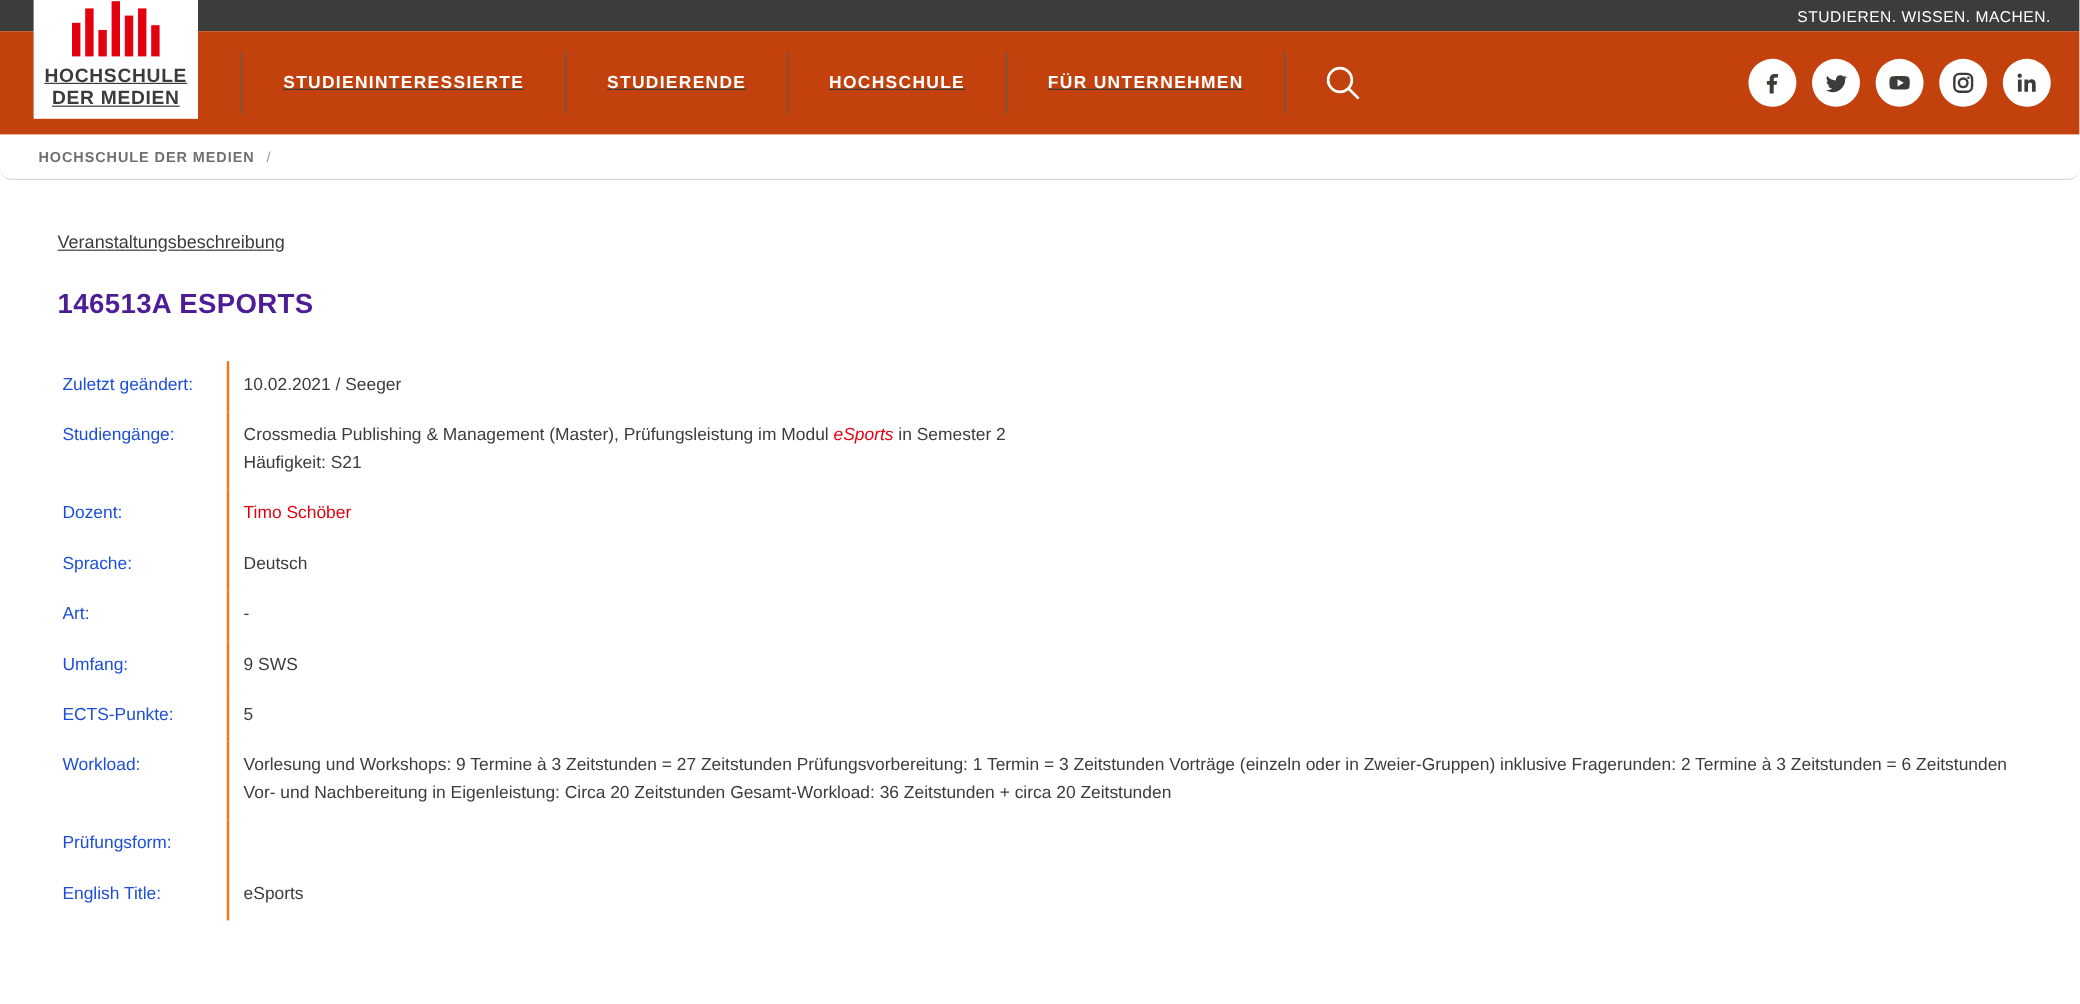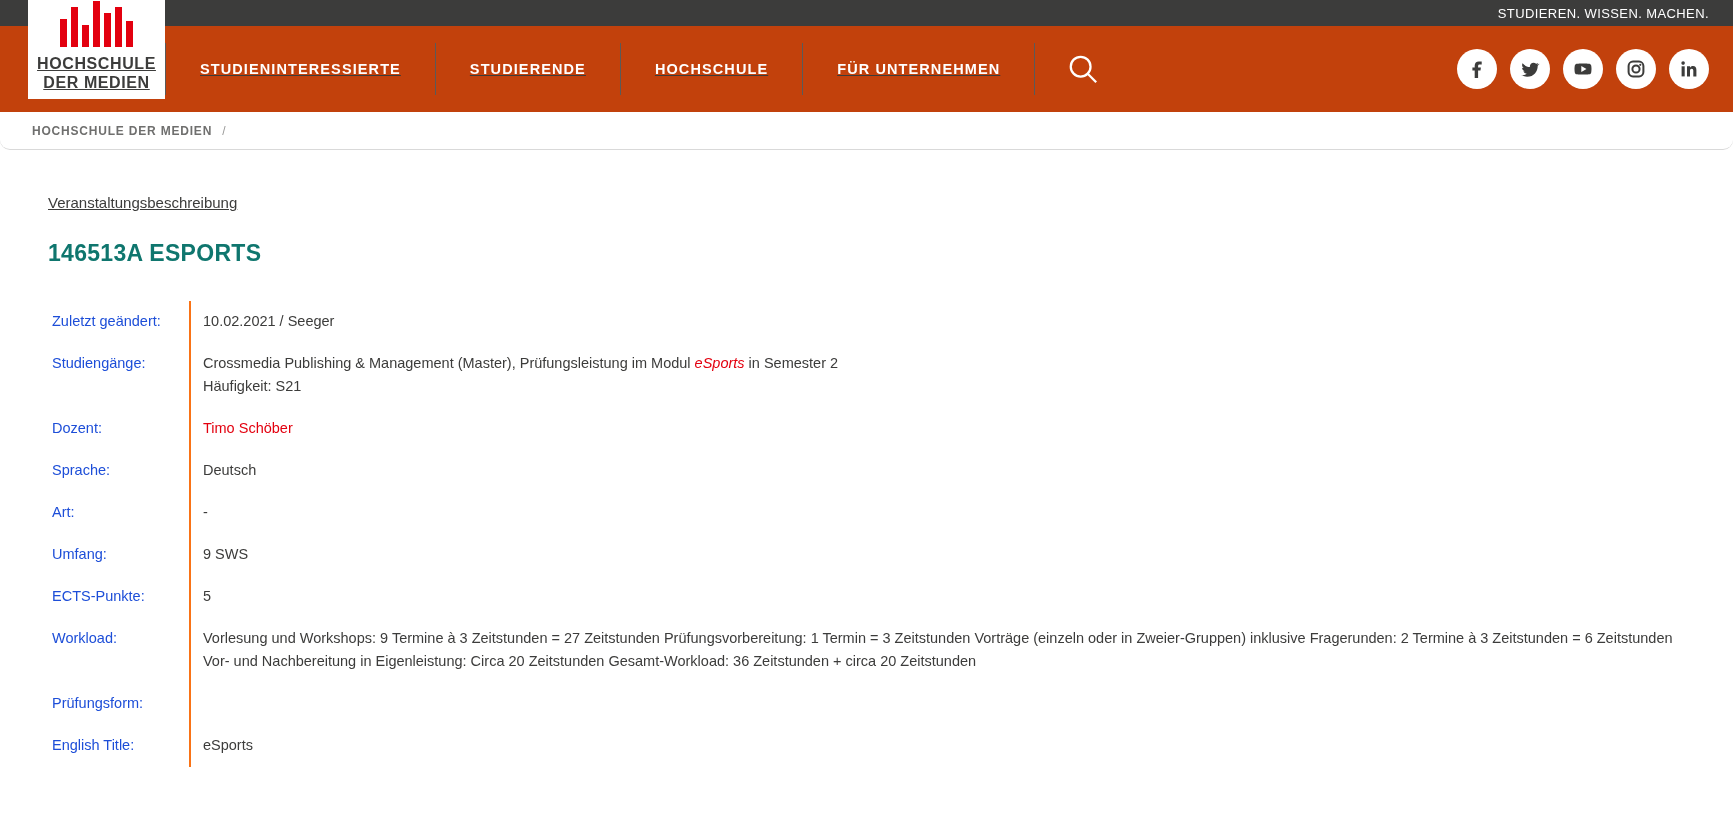--- a/index.html
+++ b/index.html
@@ -74,20 +74,21 @@
     font-weight: bold;
     font-size: 16px;
     line-height: 19px;
     letter-spacing: 0.6px;
     color: #3c3c3b;
   }
 
   .nav {
     display: flex;
     align-items: center;
+    margin-left: 36px;
   }
   .nav-item {
     color: #ffffff;
     font-size: 14.5px;
     font-weight: bold;
     letter-spacing: 1.1px;
     padding: 0 34px;
     height: 52px;
     display: flex;
     align-items: center;
@@ -167,21 +168,21 @@
     cursor: pointer;
     display: inline-block;
     margin-left: 16px;
   }
   h1.page-title {
     font-size: 23px;
     font-weight: bold;
     letter-spacing: 0.3px;
     margin: 28px 0 0 16px;
     text-transform: uppercase;
-    color: #0f766e;
+    color: #4c1d95;
   }
 
   
   .detail-table {
     margin-top: 34px;
     border-collapse: collapse;
     width: 100%;
     table-layout: fixed;
   }
   .detail-table td {

